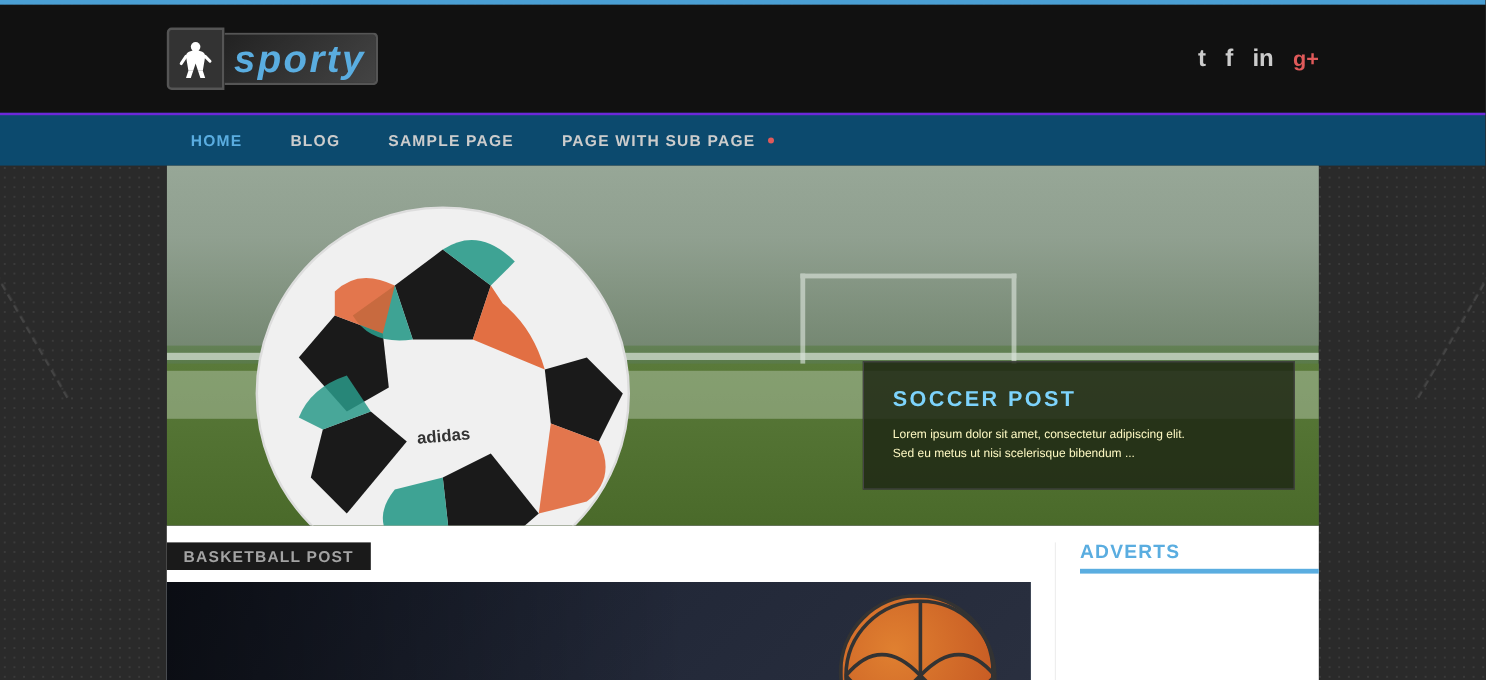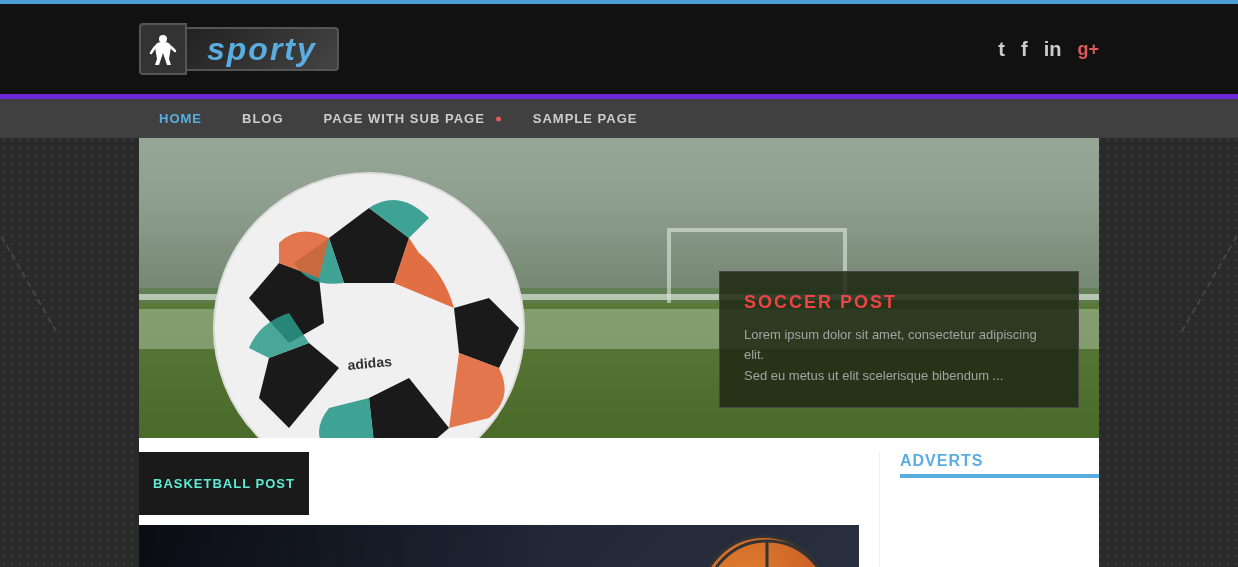--- a/index.html
+++ b/index.html
@@ -52,21 +52,21 @@
       width: 32px;
       height: 32px;
       fill: white;
     }
 
     .logo-text-box {
       background: linear-gradient(135deg, #222, #444);
       border: 2px solid #555;
       border-left: none;
       border-radius: 0 4px 4px 0;
-      padding: 8px 20px;
+      padding: 8px 8px;
       height: 44px;
       display: flex;
       align-items: center;
     }
 
     .logo-text {
       font-size: 32px;
       font-weight: bold;
       color: #5aade0;
       letter-spacing: 2px;
@@ -81,27 +81,27 @@
 
     .social-icon {
       color: #ccc;
       font-size: 18px;
       cursor: pointer;
       text-decoration: none;
     }
 
     
     .navbar {
-      background: #404040;
+      background: #0c4a6e;
       width: 100%;
       padding: 0 139px;
       display: flex;
       align-items: center;
       height: 44px;
-      border-top: 5px solid #6d28d9;
+      border-top: 2px solid #6d28d9;
     }
 
     .nav-items {
       display: flex;
       gap: 0;
       list-style: none;
     }
 
     .nav-item {
       padding: 12px 20px;
@@ -138,39 +138,39 @@
       position: absolute;
       bottom: 30px;
       right: 20px;
       background: rgba(30, 40, 20, 0.85);
       padding: 20px 24px;
       width: 360px;
       border: 1px solid #444;
     }
 
     .hero-title {
-      color: #ef4444;
+      color: #7dd3fc;
       font-size: 18px;
       font-weight: bold;
       letter-spacing: 2px;
       text-transform: uppercase;
       margin-bottom: 12px;
     }
 
     .hero-desc {
-      color: #a3a3a3;
-      font-size: 13px;
+      color: #fef9c3;
+      font-size: 10px;
       line-height: 1.6;
     }
 
     
     .section-header {
       background: #1a1a1a;
-      color: #5eead4;
-      padding: 24px 14px;
+      color: #a3a3a3;
+      padding: 4px 14px;
       font-size: 13px;
       font-weight: bold;
       letter-spacing: 1px;
       text-transform: uppercase;
       display: inline-block;
       margin-bottom: 10px;
     }
 
     .post-thumbnail {
       width: 100%;
@@ -257,22 +257,22 @@
     <span class="social-icon" style="font-size:20px; font-weight:bold;">f</span>
     <span class="social-icon" style="font-size:20px; font-weight:bold;">in</span>
     <span class="social-icon" style="font-size:18px; font-weight:bold; color:#e05a5a;">g+</span>
   </div>
 </div>
 
 <div class="navbar">
   <ul class="nav-items">
     <li class="nav-item active">HOME</li>
     <li class="nav-item">BLOG</li>
+    <li class="nav-item">SAMPLE PAGE</li>
     <li class="nav-item has-indicator" style="padding-right:28px;">PAGE WITH SUB PAGE</li>
-    <li class="nav-item">SAMPLE PAGE</li>
   </ul>
 </div>
 
 <div style="width:960px; margin:0 auto; position:relative; height:300px; overflow:hidden;">
 
   <div style="position:absolute; width:100%; height:100%; background: linear-gradient(to bottom, #8a9a8a 0%, #9aaa9a 20%, #5a7a4a 55%, #4a6a3a 100%);">
 
     <div style="position:absolute; top:0; left:0; width:100%; height:50%; background: linear-gradient(to bottom, #9aaa9a, #7a8a7a); opacity:0.8;"></div>
 
     <div style="position:absolute; top:30%; left:55%; width:180px; height:100px; border:4px solid #e0e8e0; border-bottom:none; opacity:0.6;"></div>
@@ -307,21 +307,21 @@
       <text x="148" y="210" font-family="Arial" font-size="14" font-weight="bold" fill="#333" transform="rotate(-5, 170, 200)">adidas</text>
 
       <circle cx="170" cy="170" r="155" fill="none" stroke="#ddd" stroke-width="2"></circle>
     </svg>
   </div>
 
   <div class="hero-text-box">
     <div class="hero-title">SOCCER POST</div>
     <div class="hero-desc">
       <span>Lorem ipsum dolor sit amet, consectetur adipiscing elit.</span><br>
-      <span>Sed eu metus ut elit scelerisque bibendum ...</span>
+      <span>Sed eu metus ut nisi scelerisque bibendum ...</span>
     </div>
   </div>
 </div>
 
 <div style="background:white; width:960px; margin:0 auto; display:flex; padding-top:14px; min-height:150px;">
 
   <div style="flex:1; padding-right:20px;">
     <div>
       <div class="section-header">BASKETBALL POST</div>
       

